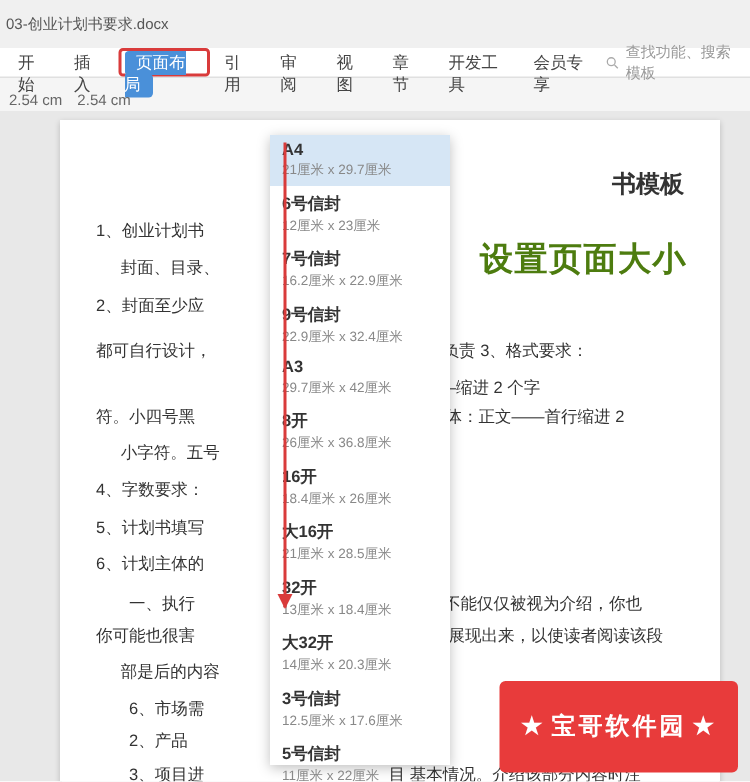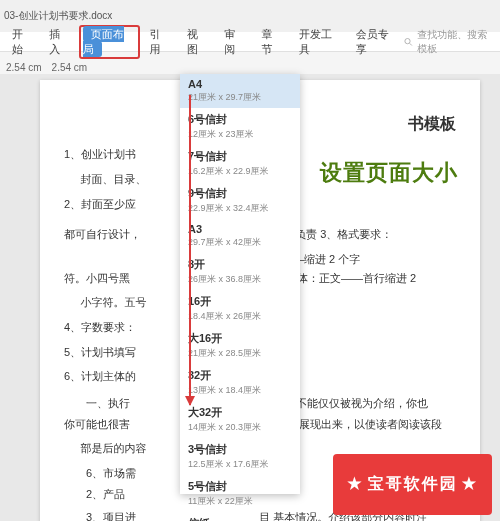--- a/index.html
+++ b/index.html
@@ -1,28 +1,28 @@
 <!DOCTYPE html>
 <html><head>
 <meta charset="utf-8">
 <style>
 *{box-sizing:border-box;margin:0;padding:0;font-family:"Microsoft YaHei",sans-serif}
 body{width:500px;height:521px;background:#fff;overflow:hidden;position:relative}
 .titlebar{height:18px;background:#f0f0f0;display:flex;align-items:center;padding:16px 4px;font-size:10px;color:#666}
 .doc-title{color:#555}
-.tabs{height:20px;display:flex;align-items:center;gap:2px;padding:0 4px;background:#fff;border-bottom:1px solid #e0e0e0;font-size:11px}
+.tabs{height:20px;display:flex;gap:2px;padding:0 4px;background:#fff;border-bottom:1px solid #e0e0e0;font-size:11px}
 .tab{padding:2px 8px;color:#444;cursor:pointer}
 .tab.active{background:#4a90d9;color:#fff;border-radius:3px}
 .rulers{height:32px;background:#f5f5f5;display:flex;padding:0 6px;gap:10px;font-size:10px;color:#666;border-bottom:1px solid #e0e0e0}
 .ruler-seg{display:flex;align-items:center;gap:3px}
 .toolbar{height:42px;background:#f5f5f5;display:flex;align-items:center;padding:0 10px;gap:8px;border-bottom:1px solid #d0d0d0;font-size:10px;color:#555}
 .tool-btn{display:flex;flex-direction:column;align-items:center;gap:1px;padding:2px 4px;cursor:pointer}
 .tool-btn .ico{width:18px;height:18px;display:flex;align-items:center;justify-content:center}
 .page-size-highlight{border:2px solid #d93b3b;border-radius:2px;padding:2px}
-.dropdown{position:absolute;left:180px;top:74px;width:120px;background:#fff;box-shadow:0 2px 8px rgba(0,0,0,.25);z-index:50;font-size:10px;max-height:420px}
+.dropdown{position:absolute;left:180px;top:90px;width:120px;background:#fff;box-shadow:0 2px 8px rgba(0,0,0,.25);z-index:50;font-size:10px;max-height:420px}
 .dd-item{padding:4px 8px;cursor:pointer}
 .dd-item.sel{background:#d6e6f5}
 .dd-name{font-weight:bold;color:#333;font-size:11px}
 .dd-dim{color:#888;font-size:9px;margin-top:1px}
 .doc-area{position:absolute;top:74px;left:0;right:0;bottom:0;background:#e8e8e8;overflow:hidden}
 .page{position:absolute;left:40px;top:6px;width:440px;min-height:600px;background:#fff;box-shadow:0 1px 4px rgba(0,0,0,.2);padding:30px 24px;font-size:11px;color:#333;line-height:1.7}
 .doc-title-text{font-size:16px;font-weight:bold;text-align:right;margin-bottom:8px}
 .para{margin:6px 0;text-indent:1.5em}
 .num-para{margin:6px 0}
 .sub{margin:2px 0 2px 2em}
@@ -43,22 +43,22 @@
   <span class="doc-title">03-创业计划书要求.docx</span>
 </div>
 
 <div class="tabs">
   <span class="tab">开始</span>
   <span class="tab">插入</span>
   <span class="tab-box-red">
     <span class="tab active">页面布局</span>
   </span>
   <span class="tab">引用</span>
+  <span class="tab">审阅</span>
   <span class="tab">视图</span>
-  <span class="tab">审阅</span>
   <span class="tab">章节</span>
   <span class="tab">开发工具</span>
   <span class="tab">会员专享</span>
   <span class="search-group">
     <svg width="10" height="10" viewBox="0 0 10 10">
         <circle cx="4" cy="4" r="3" fill="none" stroke="#aaa"></circle>
         <line x1="6.5" y1="6.5" x2="9" y2="9" stroke="#aaa"></line>
       </svg>
     <span>查找功能、搜索模板</span>
   </span>

